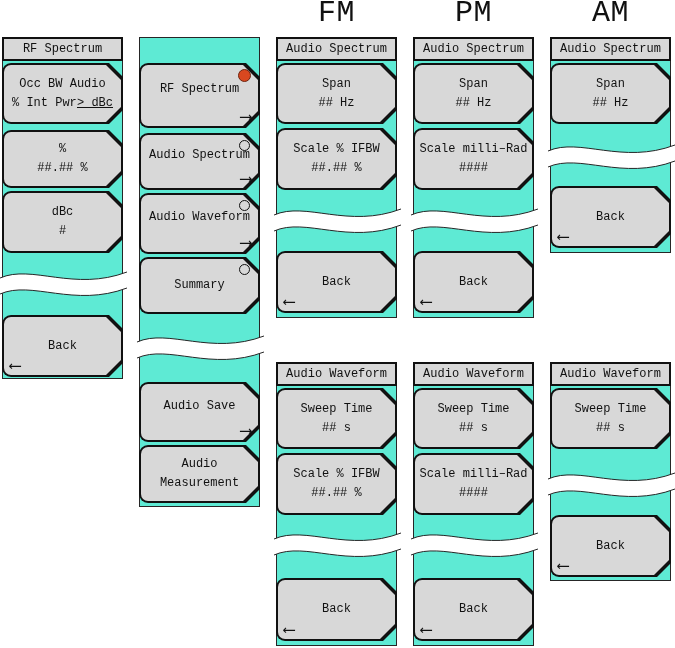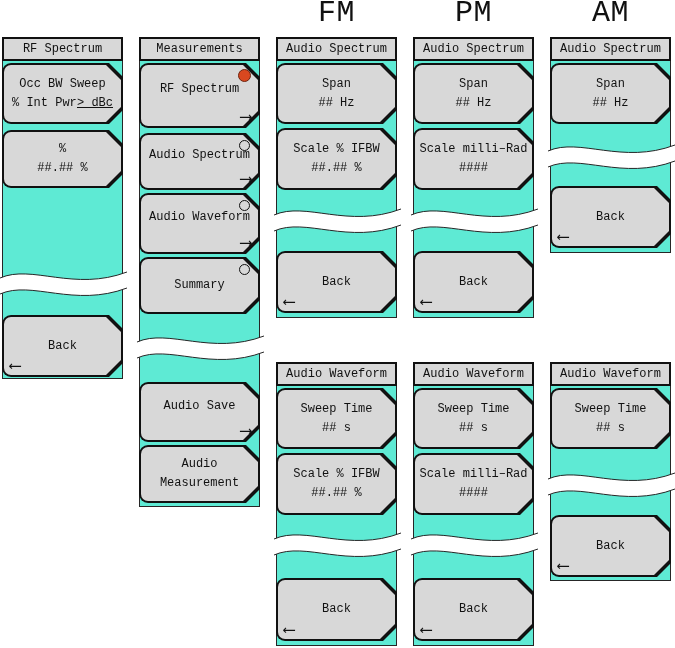--- a/index.html
+++ b/index.html
@@ -39,58 +39,65 @@
   <div class="bighdr" style="left:413px">PM</div>
   <div class="bighdr" style="left:550px">AM</div>
 
   <div class="colbox" style="left:2px;top:37px;height:342px">
     <div class="titlebar">RF Spectrum</div>
 
     <div class="key" style="top:25px;height:61px">
       <div class="kb"></div>
         <div class="kf"></div>
       <div class="kc">
-        <span>Occ BW Sweep</span>
+        <span>Occ BW Audio</span>
         <span class="row2">
           <span>% Int Pwr</span>
           <span class="uline">&gt; dBc</span>
         </span>
       </div>
     </div>
 
     <div class="key" style="top:92px;height:58px">
       <div class="kb"></div>
         <div class="kf"></div>
       <div class="kc">
         <span>%</span>
         <span>##.## %</span>
       </div>
     </div>
 
+    <div class="key" style="top:153px;height:62px">
+      <div class="kb"></div>
+        <div class="kf"></div>
+      <div class="kc">
+        <span>dBc</span>
+        <span>#</span>
+      </div>
+    </div>
 
     <div class="wave" style="top:228px">
       <svg viewBox="0 0 120 34" preserveAspectRatio="none">
         <path d="M0,12 C30,-2 70,26 120,6 L120,22 C70,42 30,14 0,28 Z" fill="#ffffff" stroke="none"></path>
         <path d="M0,12 C30,-2 70,26 120,6" fill="none" stroke="#262626" stroke-width="1" vector-effect="non-scaling-stroke"></path>
         <path d="M0,28 C30,14 70,42 120,22" fill="none" stroke="#262626" stroke-width="1" vector-effect="non-scaling-stroke"></path>
       </svg>
     </div>
 
     <div class="key" style="top:277px;height:62px">
       <div class="kb"></div>
         <div class="kf"></div>
       <div class="kc">
         <span>Back</span>
       </div>
       <span class="bwd">⟵</span>
     </div>
   </div>
 
   <div class="colbox" style="left:139px;top:37px;height:470px">
-    <div class="titlebar">Measurements</div>
 
     <div class="key" style="top:25px;height:65px">
       <div class="kb"></div>
         <div class="kf"></div>
       <div class="kc hi">
         <span>RF Spectrum</span>
       </div>
       <span class="radio" data-state="on"></span>
       <span class="fwd">⟶</span>
     </div>

